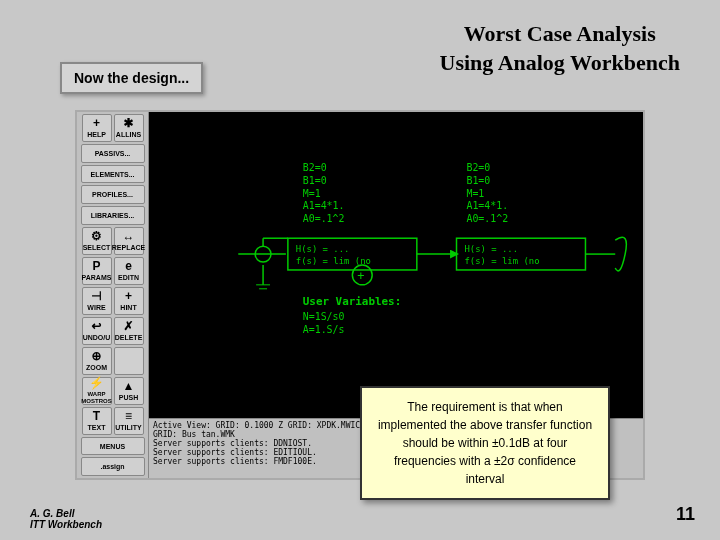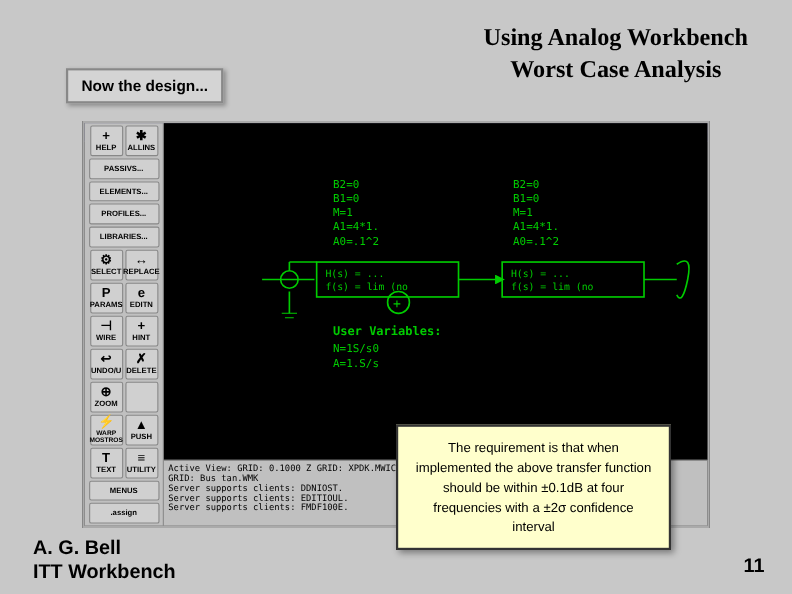--- a/index.html
+++ b/index.html
@@ -183,41 +183,42 @@
       font-weight: bold;
       color: #000;
       margin-top: 20px;
     }
 
     
     .attribution {
       position: absolute;
       bottom: 10px;
       left: 30px;
-      font-size: 18px;
-      font-weight: bold;
-      color: #000;
+      font-size: 10px;
+      font-weight: bold;
+      color: #000;
+      font-style: italic;
     }
 
     .circuit-svg {
       position: absolute;
       top: 0;
       left: 0;
       width: 100%;
       height: 100%;
     }
   </style>
 </head>
 <body>
 
 <div class="slide-container">
 
   <div class="title-area">
+    <div class="title-line">Worst Case Analysis</div>
     <div class="title-line">Using Analog Workbench</div>
-    <div class="title-line">Worst Case Analysis</div>
   </div>
 
   <div class="design-button">Now the design...</div>
 
   <div class="workbench-window">
 
     <div class="window-titlebar">ANALOG Viewport 1</div>
 
     <div class="toolbar">
       <div class="toolbar-row">

